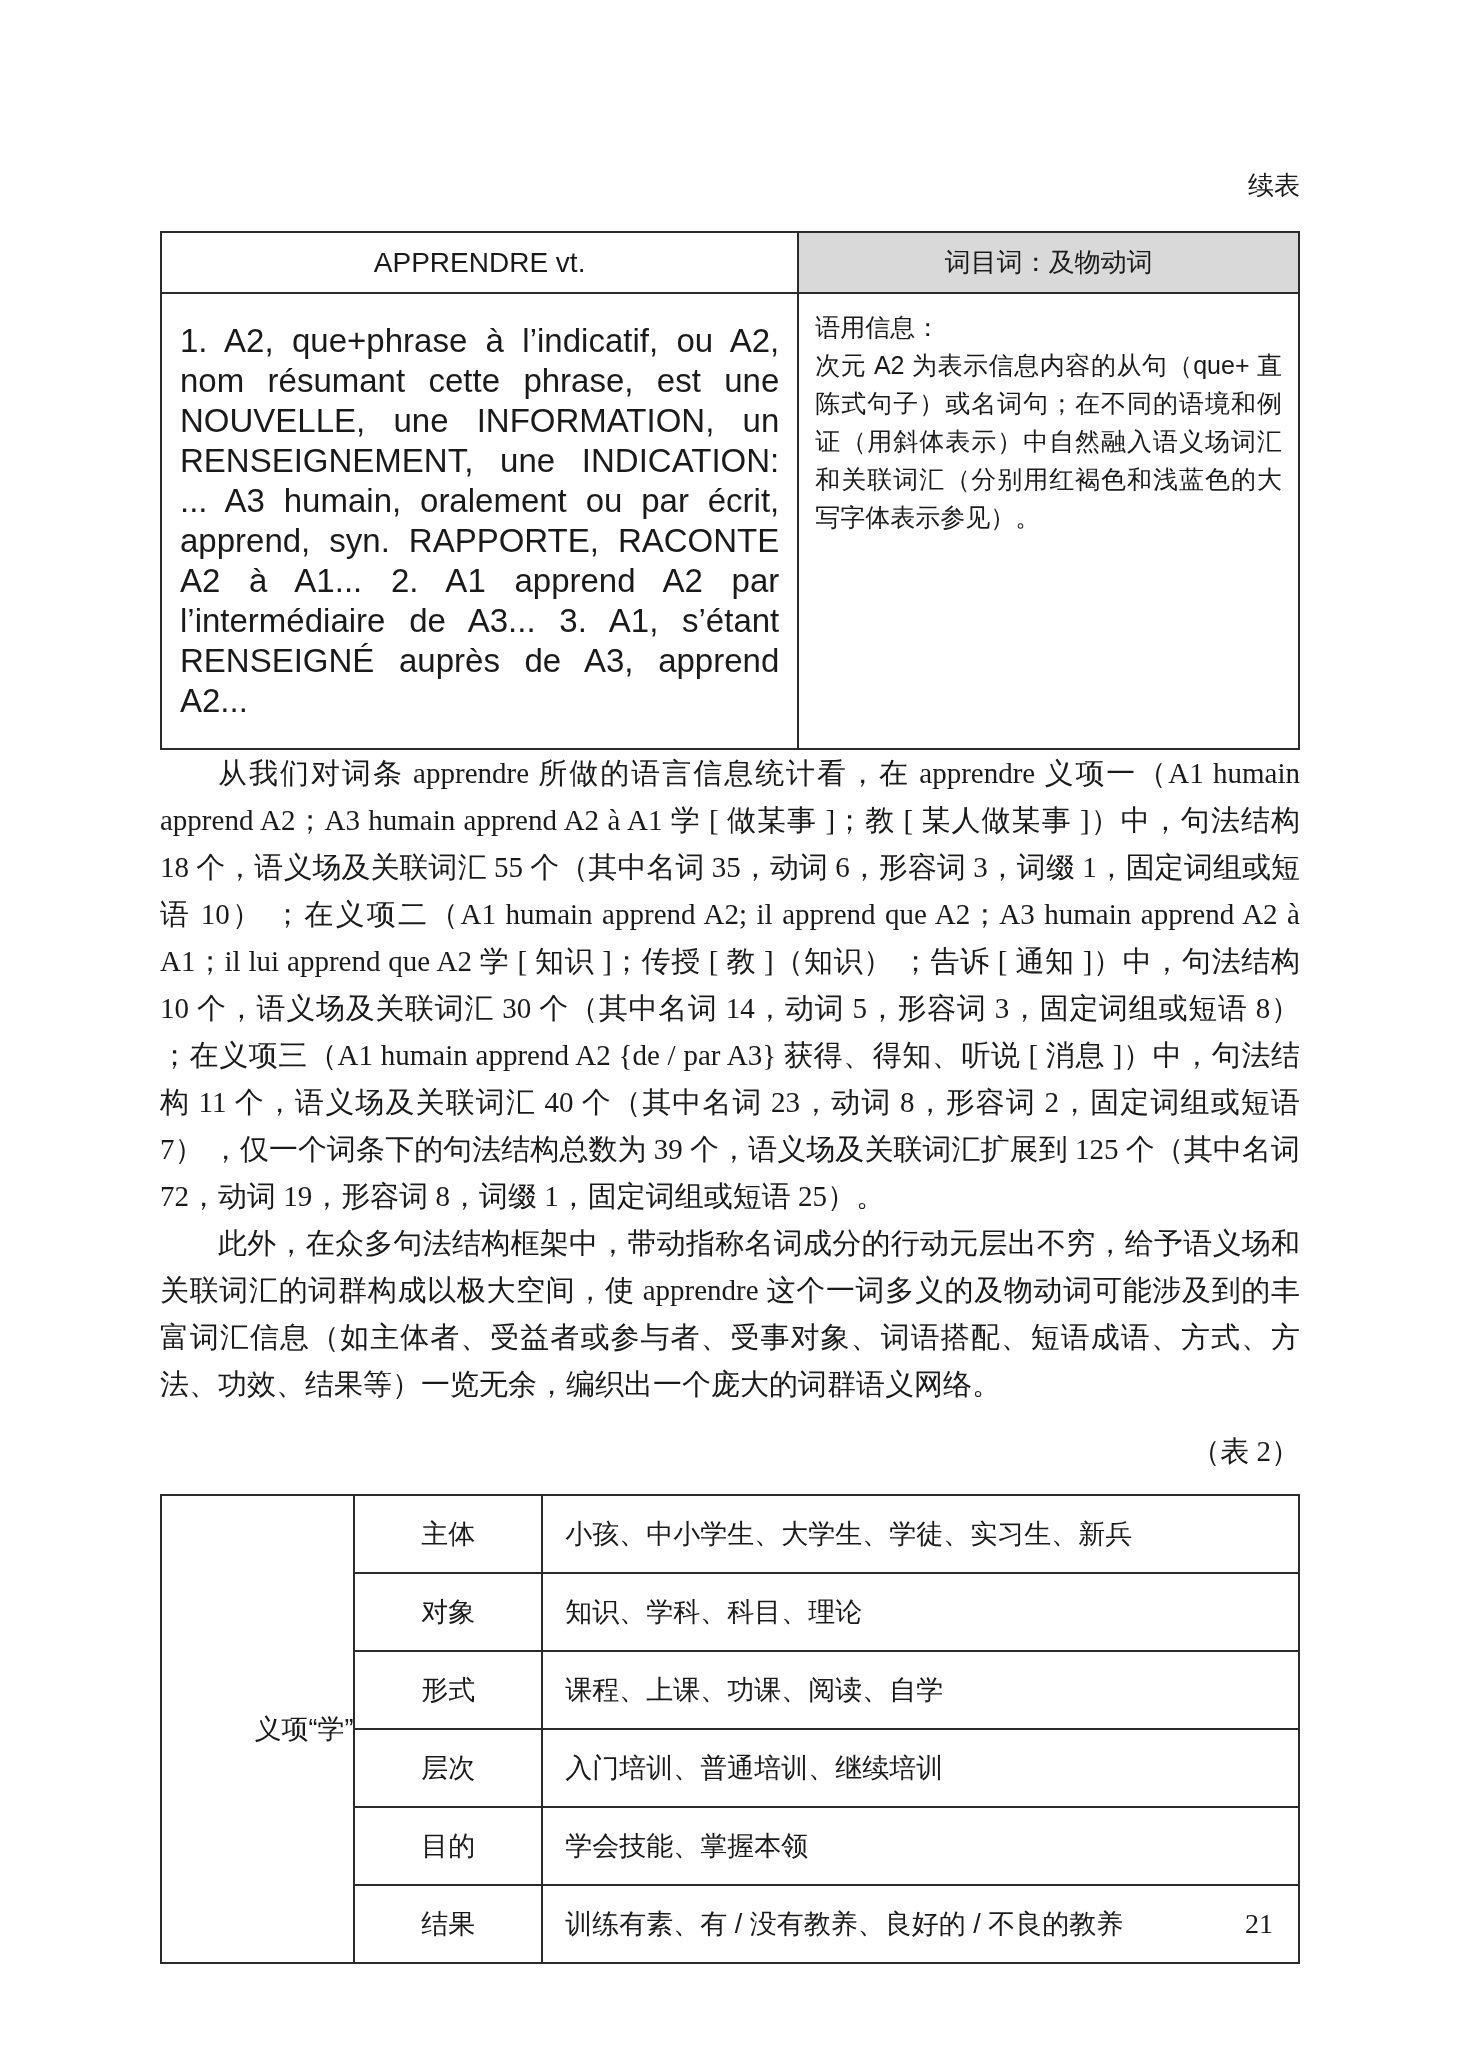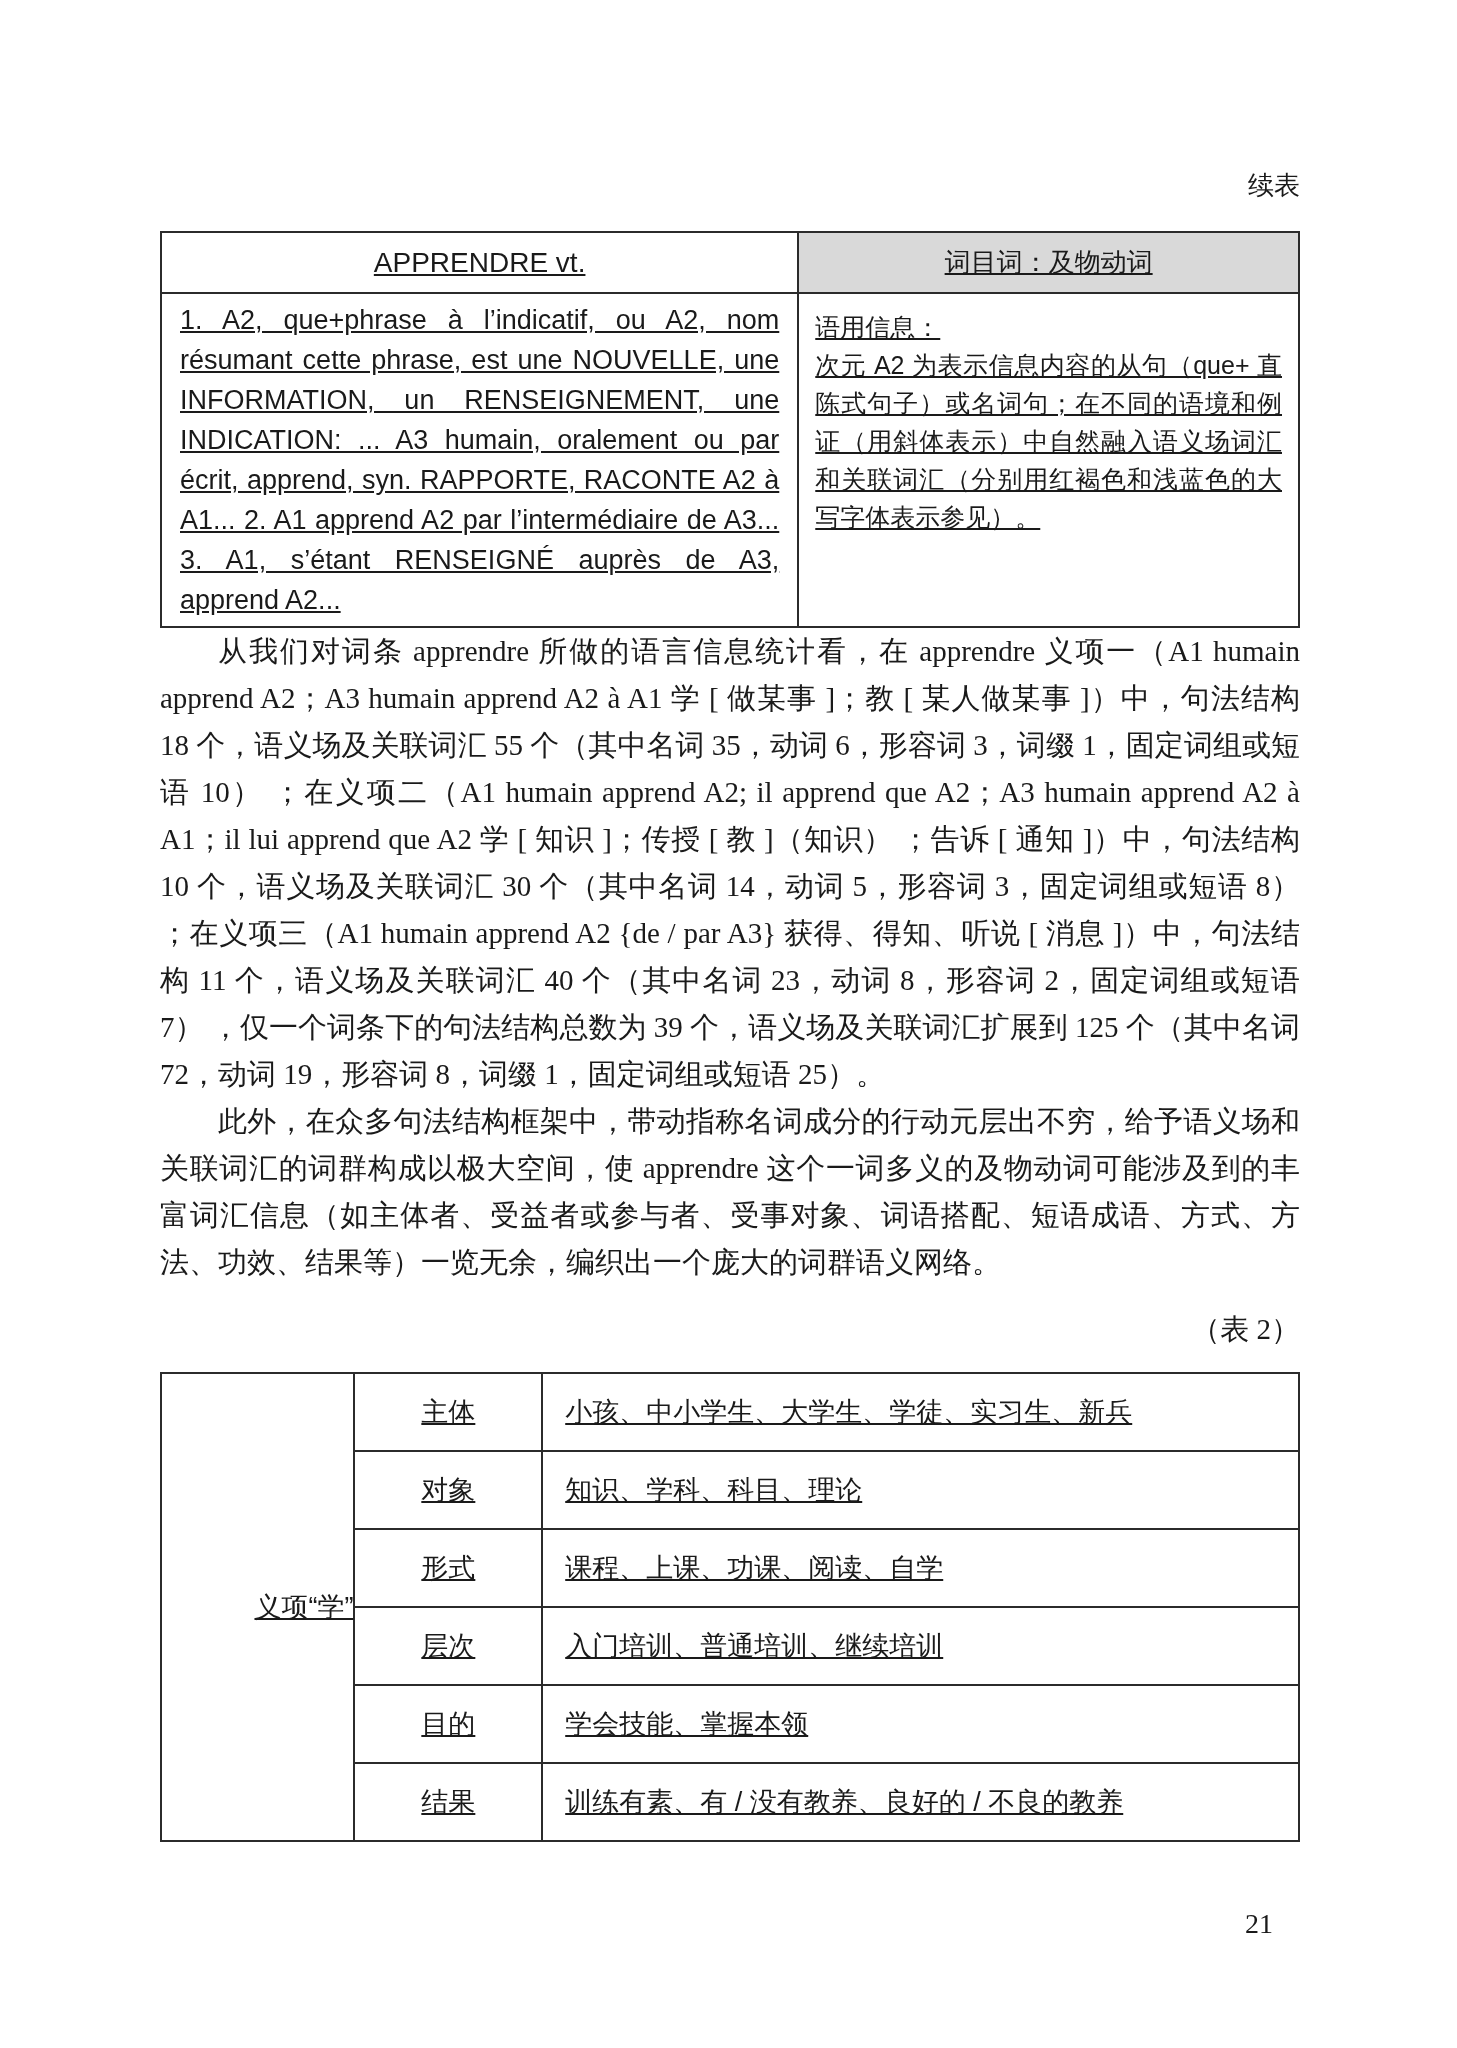--- a/index.html
+++ b/index.html
@@ -19,43 +19,43 @@
     top:168px;
     width:1140px;
   }
   .continued-label {
     text-align:right;
     font-size:26px;
     margin-bottom:28px;
     font-family:"Liberation Sans","DejaVu Sans",sans-serif;
   }
   table { border-collapse:collapse; width:100%; }
-  td { border:2px solid #2b2b2b;text-decoration:underline; }
+  td { border:2px solid #2b2b2b; }
 
   
   .t1 .hdr-left {
     width:56%;
     text-align:center;
     font-family:"Liberation Sans","DejaVu Sans",sans-serif;
     font-size:28px;
     padding:12px 8px;
     background:#ffffff;
   }
   .t1 .hdr-right {
     text-align:center;
     font-family:"Liberation Sans","DejaVu Sans",sans-serif;
     font-size:26px;
     padding:12px 8px;
     background:#d9d9d9;
   }
   .t1 .body-fr {
     font-family:"Liberation Sans","DejaVu Sans",sans-serif;
-    font-size:27px;
+    font-size:33px;
     line-height:40px;
-    padding:6px 18px;
+    padding:27px 18px;
     vertical-align:top;
     text-align:justify;
   }
   .t1 .body-zh {
     font-family:"Liberation Sans","DejaVu Sans",sans-serif;
     font-size:25px;
     line-height:38px;
     padding:14px 16px;
     vertical-align:top;
     white-space:pre-line;

